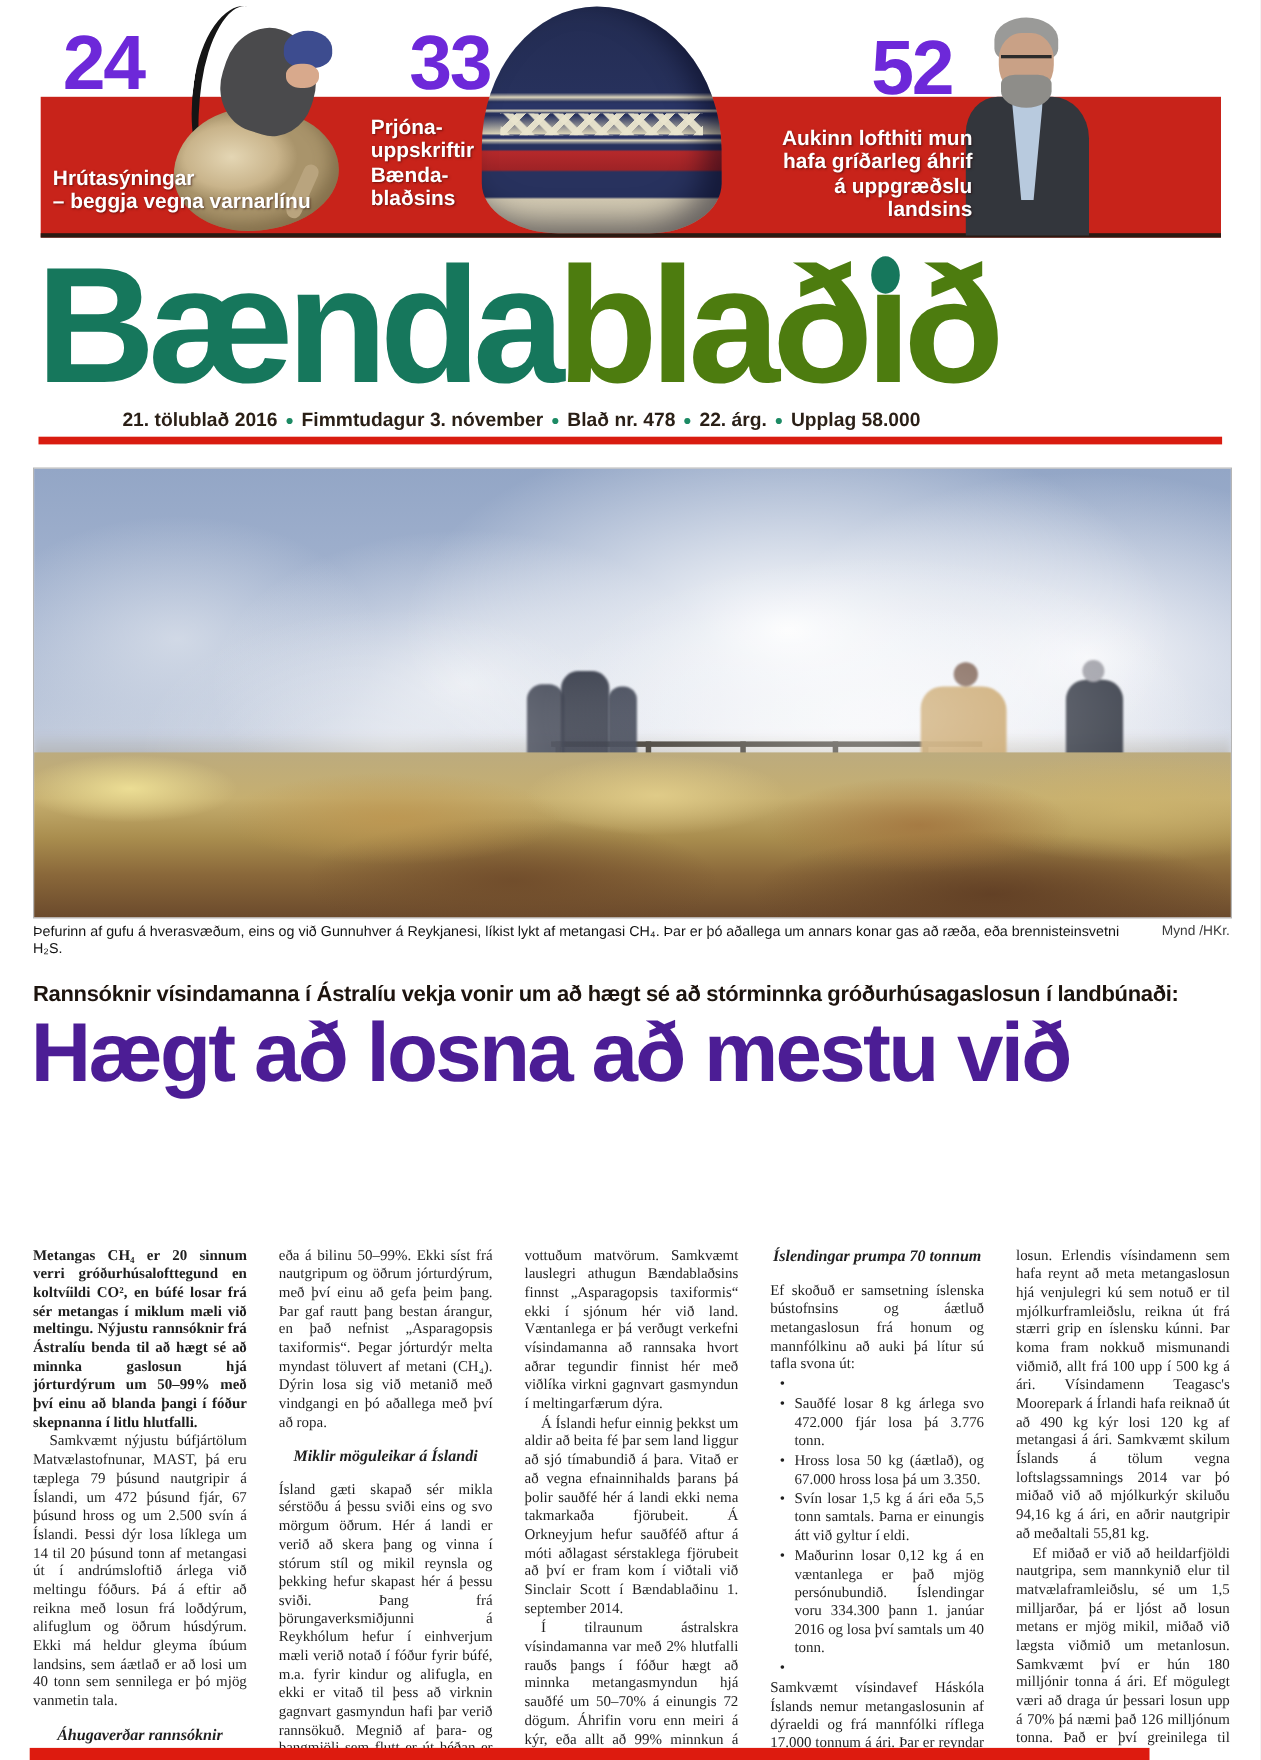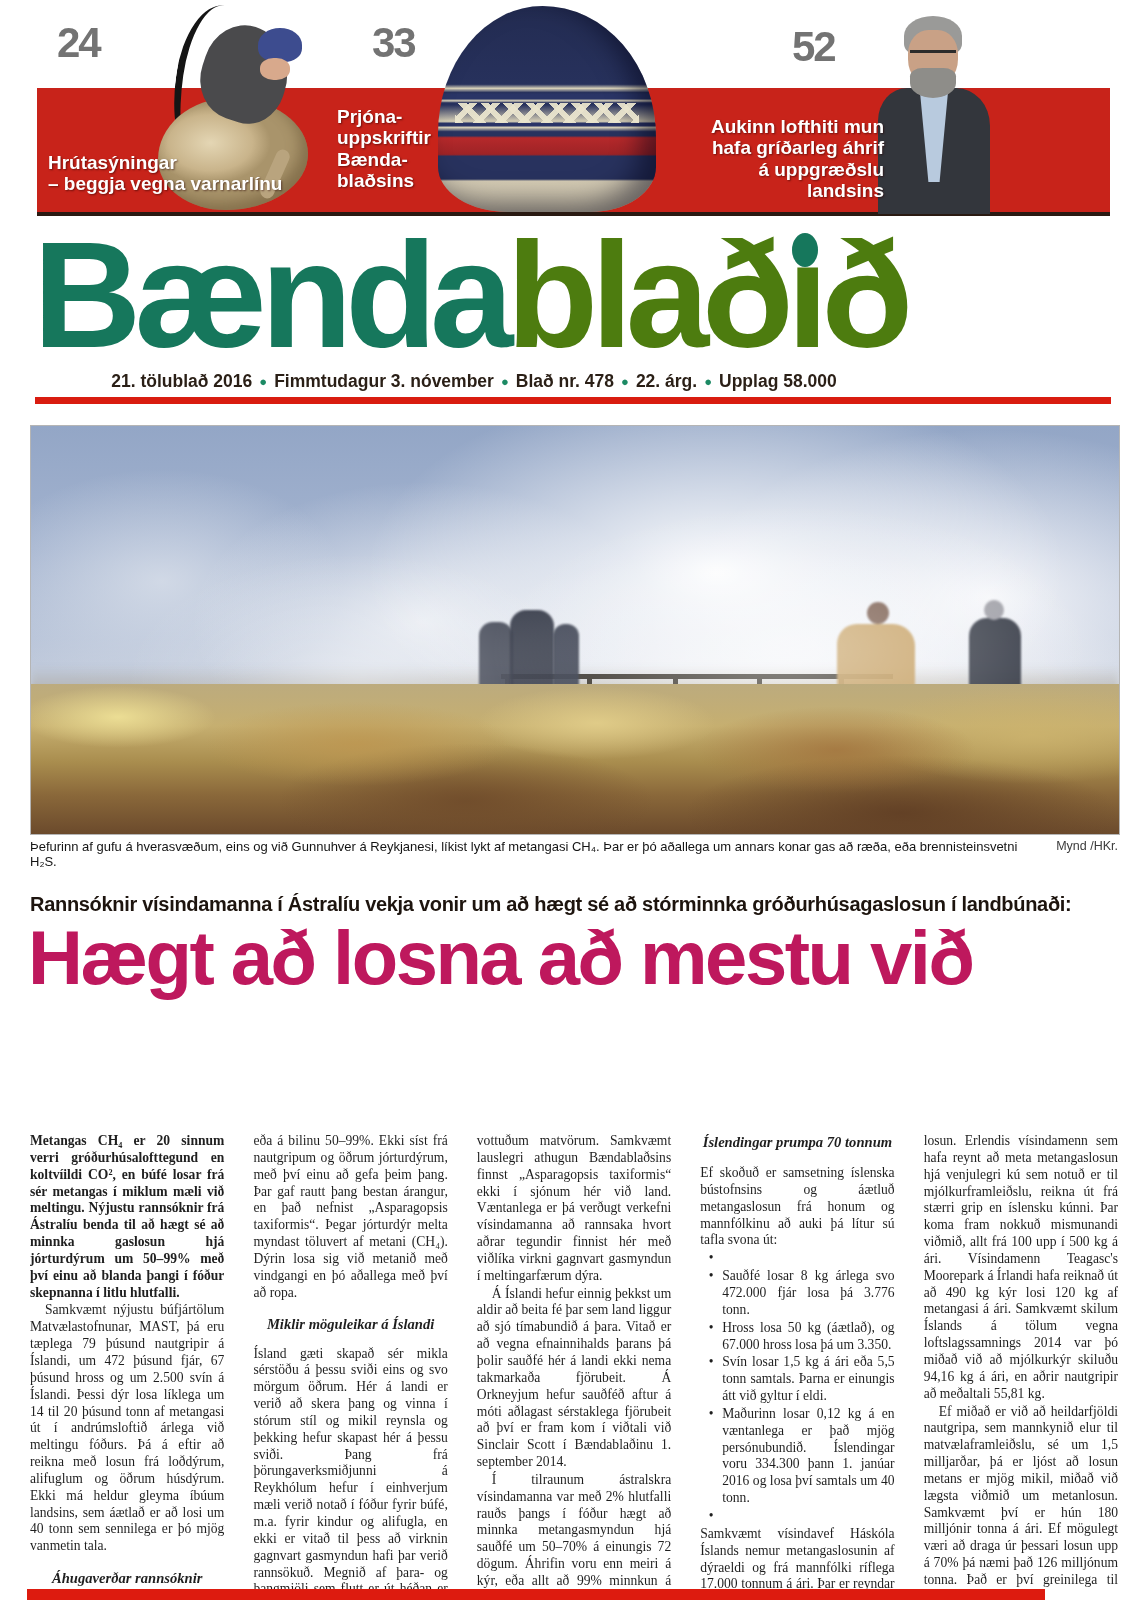--- a/index.html
+++ b/index.html
@@ -3,21 +3,21 @@
 <meta charset="utf-8">
 <style>
   html,body{margin:0;padding:0;background:#e8e8e8;}
   .page{position:relative;width:1146px;height:1600px;background:#ffffff;overflow:hidden;
         font-family:"Liberation Sans",sans-serif;}
 
   
   .topstrip{position:absolute;left:0;top:0;width:1146px;height:220px;}
   .redband{position:absolute;left:37px;top:88px;width:1073px;height:124px;background:#c8231a;
            border-bottom:4px solid #2a1a12;}
-  .t-num{position:absolute;font-size:42px;font-weight:700;color:#737373;line-height:1;letter-spacing:-2px;}
+  .t-num{position:absolute;font-size:70px;font-weight:700;color:#6d28d9;line-height:1;letter-spacing:-2px;}
   .t-cap{position:absolute;color:#ffffff;font-weight:700;font-size:19px;line-height:1.12;
          text-shadow:1px 1px 2px rgba(40,0,0,.55);}
   .t-cap span{display:block;}
   .t-cap.right{text-align:right;}
 
   
   .sheeppic{position:absolute;left:140px;top:20px;width:195px;height:192px;}
   .fleece{position:absolute;left:18px;top:78px;width:150px;height:112px;border-radius:48% 52% 55% 45%/55% 50% 50% 45%;
           background:radial-gradient(60px 40px at 35% 40%,#e4d6b4,#c9b48b 70%,#a9946b);box-shadow:inset -8px -8px 14px rgba(90,70,40,.45);}
   .shearer{position:absolute;left:62px;top:6px;width:86px;height:96px;border-radius:45% 55% 40% 45%;
@@ -92,21 +92,21 @@
       radial-gradient(330px 180px at 30% 62%,rgba(255,255,255,.35),rgba(255,255,255,0) 70%);}
 
   .captionrow{position:absolute;left:30px;top:839px;width:1088px;display:flex;justify-content:space-between;
               font-size:13px;color:#141414;}
   .photocredit{color:#3c3c3c;font-size:12.5px;white-space:nowrap;padding-left:14px;}
 
   
   .kicker{position:absolute;left:30px;top:893px;width:1090px;font-size:20px;font-weight:700;
           color:#1d140e;letter-spacing:-0.3px;}
   .headline{position:absolute;left:28px;top:918px;width:1110px;font-size:76px;font-weight:700;
-            color:#be185d;line-height:1.05;letter-spacing:-2.5px;}
+            color:#4c1d95;line-height:1.05;letter-spacing:-2.5px;}
   .subhead{position:absolute;left:30px;top:1094px;width:1100px;font-size:19.5px;font-weight:400;
            color:#2a2118;letter-spacing:-0.2px;}
 
   
   .columns{position:absolute;left:30px;top:1133px;width:1088px;height:456px;display:flex;gap:29px;
            font-family:"Liberation Serif",serif;font-size:13.6px;line-height:1.24;color:#1f1f1f;overflow:hidden;}
   .col{flex:1;min-width:0;}
   .blk{margin:0 0 1px;}
   .lead{font-weight:700;text-align:justify;}
   .p{text-indent:15px;text-align:justify;}

